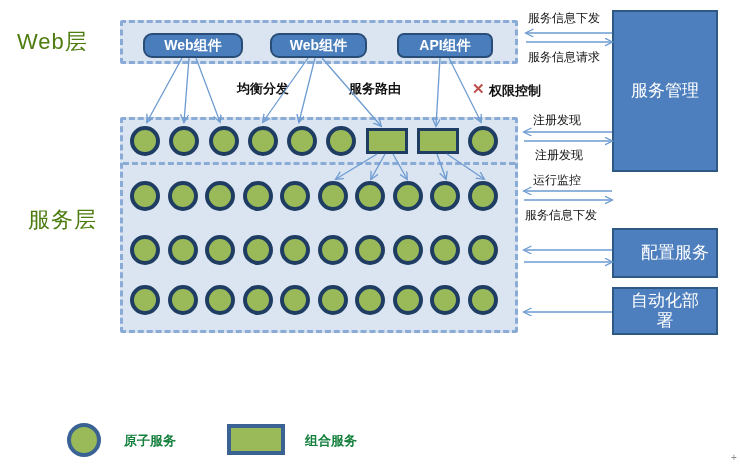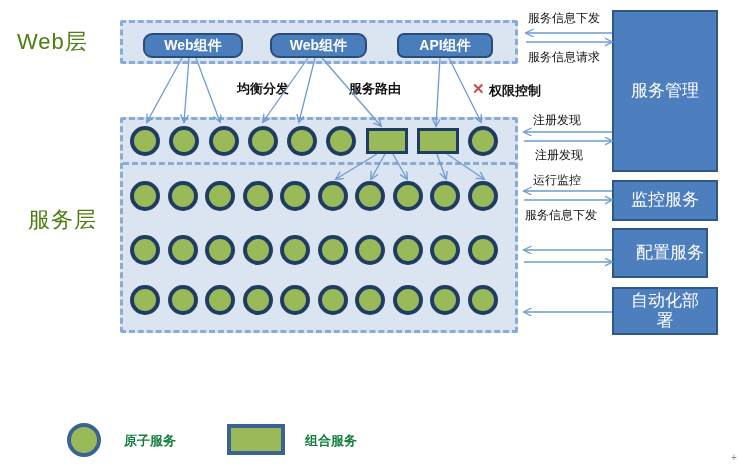--- a/index.html
+++ b/index.html
@@ -125,24 +125,21 @@
       <div class="node circle"></div>
       <div class="node circle"></div>
       <div class="node circle"></div>
       <div class="node circle"></div>
       <div class="node circle"></div>
     </div>
 
   <div class="right-box" style="left:612px;top:10px;width:106px;height:162px;">
     <span class="wrap">服务管理</span>
   </div>
-  <div class="right-box" style="left:612px;top:180px;width:106px;height:41px;">
-    <span class="wrap">监控服务</span>
-  </div>
-  <div class="right-box" style="left:612px;top:228px;width:96px;height:50px;padding-left:20px;">
+  <div class="right-box" style="left:612px;top:228px;width:106px;height:50px;padding-left:20px;">
     <span class="wrap">配置服务</span>
   </div>
   <div class="right-box" style="left:612px;top:287px;width:106px;height:48px;">
     <span class="wrap">自动化部署</span>
   </div>
 
   <div class="flow-label" style="left:528px;top:10px;">服务信息下发</div>
   <div class="flow-label" style="left:528px;top:49px;text-align:center;">服务信息请求</div>
   <div class="flow-label" style="left:533px;top:112px;">注册发现</div>
   <div class="flow-label" style="left:535px;top:147px;">注册发现</div>

